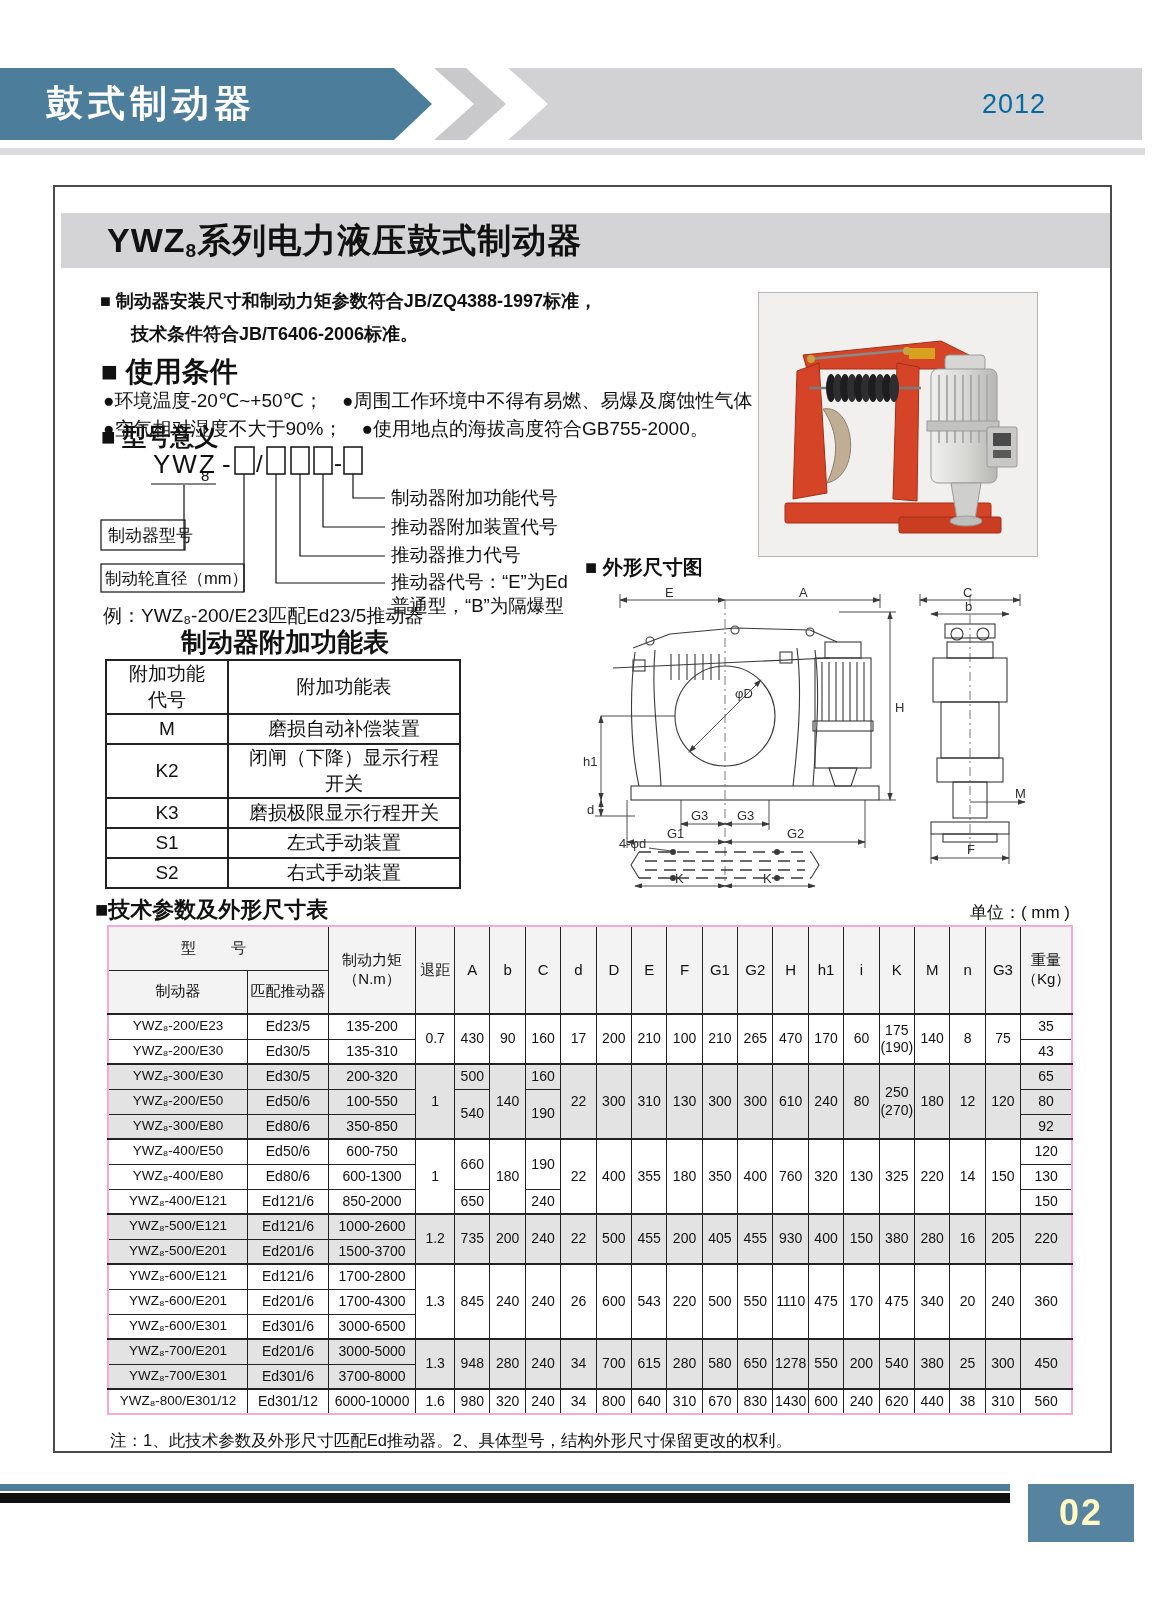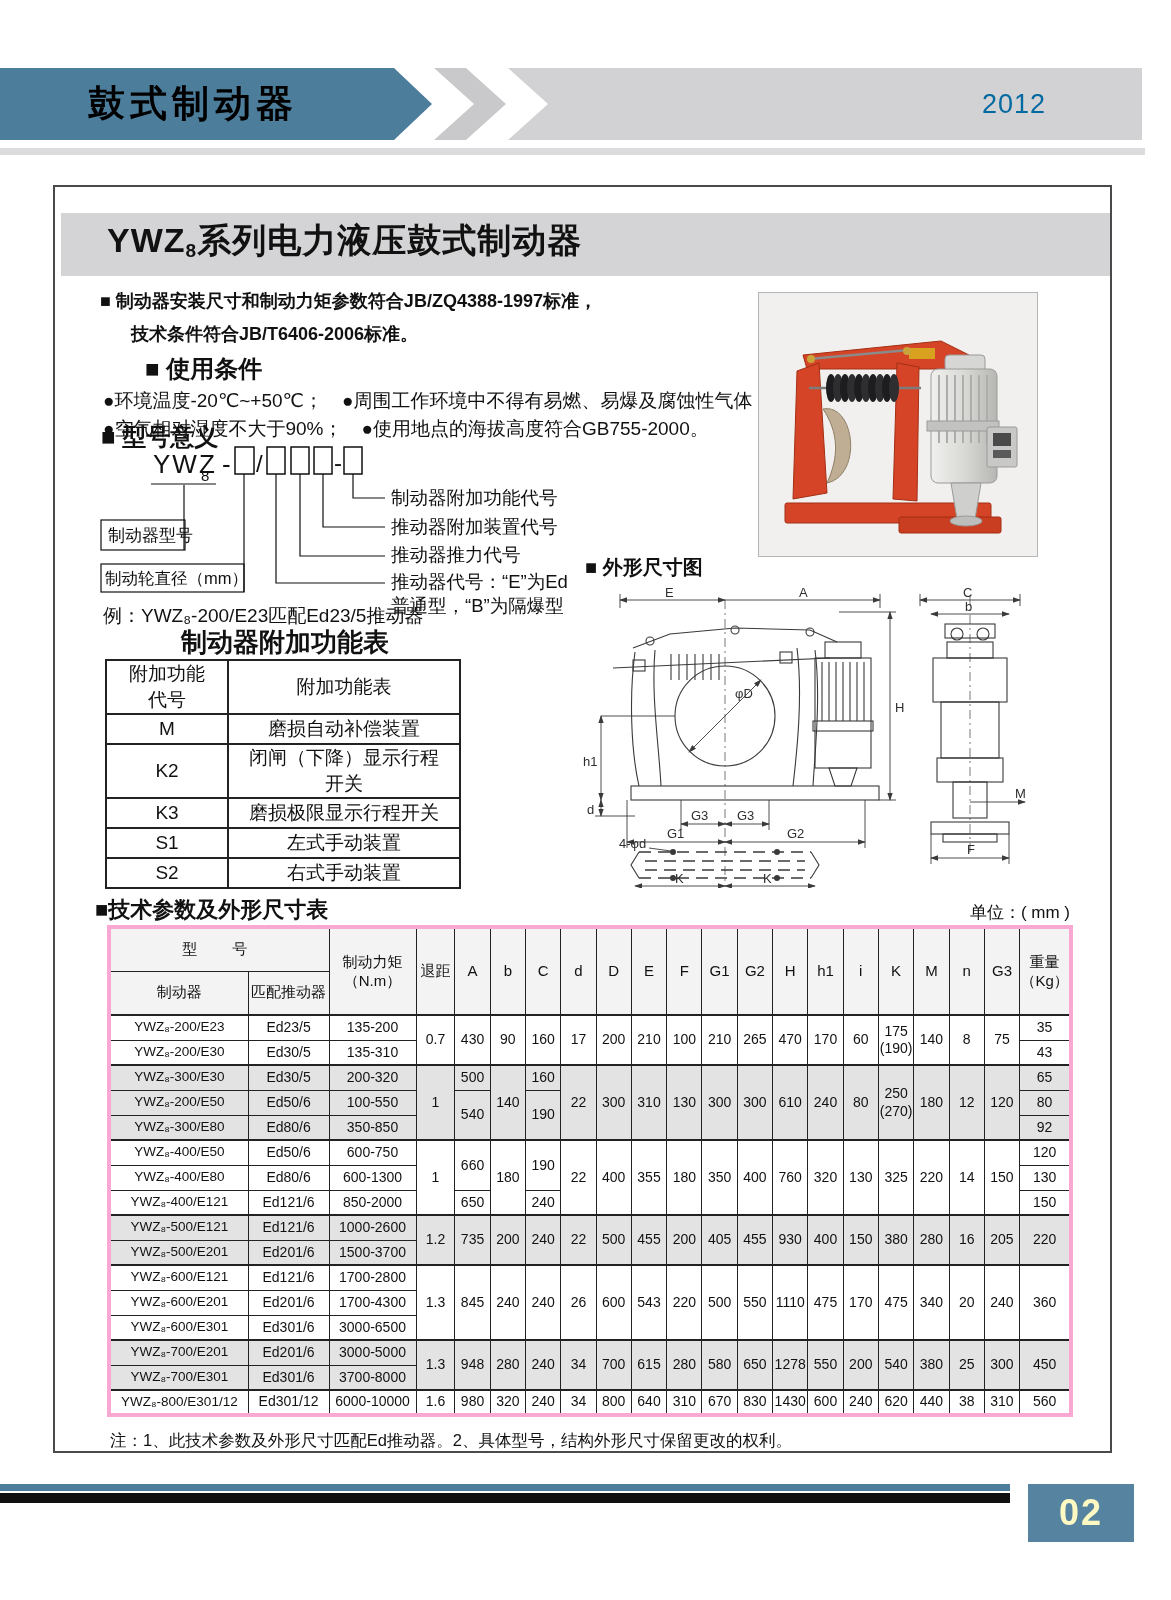--- a/index.html
+++ b/index.html
@@ -4,40 +4,40 @@
 <style>
   * { margin:0; padding:0; box-sizing:border-box; }
   html,body { background:#ffffff; }
   body { font-family:"Liberation Sans","DejaVu Sans",sans-serif; color:#111; }
   .page { position:relative; width:1171px; height:1600px; background:#fff; overflow:hidden; }
 
   
   .banner-teal { position:absolute; left:0; top:68px; width:432px; height:72px; background:#4c7e9b;
     -webkit-clip-path:polygon(0 0,394px 0,432px 50%,394px 100%,0 100%);
     clip-path:polygon(0 0,394px 0,432px 50%,394px 100%,0 100%); }
-  .banner-title { color:#000000; font-size:37px; font-weight:700; line-height:72px; padding-left:88px; letter-spacing:5px; }
+  .banner-title { color:#ffffff; font-size:37px; font-weight:700; line-height:72px; padding-left:46px; letter-spacing:5px; }
   .banner-chev { position:absolute; left:434px; top:68px; width:72px; height:72px; background:#c9c9cb;
     -webkit-clip-path:polygon(0 0,32px 0,72px 50%,32px 100%,0 100%,40px 50%);
     clip-path:polygon(0 0,32px 0,72px 50%,32px 100%,0 100%,40px 50%); }
   .banner-bar { position:absolute; left:508px; top:68px; width:634px; height:72px; background:#d2d2d4;
     -webkit-clip-path:polygon(0 0,100% 0,100% 100%,0 100%,40px 50%);
     clip-path:polygon(0 0,100% 0,100% 100%,0 100%,40px 50%); }
   .banner-year { position:absolute; right:96px; top:0; line-height:72px; font-size:27px; color:#0369a1; letter-spacing:1px; }
   .header-rule { position:absolute; left:0; top:148px; width:1145px; height:7px; background:#dcdcde; }
 
   
   .content-box { position:absolute; left:53px; top:185px; width:1059px; height:1268px;
     border:2px solid #4a4a4a; background:#fff; }
-  .doc-title-bar { position:absolute; left:6px; right:0; top:26px; height:63px; background:#d4d4d6; }
+  .doc-title-bar { position:absolute; left:6px; right:0; top:26px; height:55px; background:#d4d4d6; }
   .doc-title { margin-left:46px; line-height:55px; font-size:34px; font-weight:700; letter-spacing:1px; }
   .doc-title .sub { font-size:19px; vertical-align:-5px; }
 
   .std-block { position:absolute; left:45px; top:98px; font-size:18px; font-weight:700; line-height:33px; }
   .std-block .l2 { padding-left:31px; }
-  .cond-title { position:absolute; left:46px; top:166px; font-size:24px; font-weight:700;margin-left:44px; }
+  .cond-title { position:absolute; left:46px; top:166px; font-size:28px; font-weight:700; }
   .cond-lines { position:absolute; left:48px; top:200px; font-size:19px; line-height:28px; }
   .model-title { position:absolute; left:46px; top:234px; font-size:24px; font-weight:700; }
 
   .model-svg { position:absolute; left:40px; top:253px; }
   .model-svg text { fill:#111; }
   .model-svg .ln { stroke:#111; stroke-width:1.2; fill:none; }
   .model-svg .bx { stroke:#111; stroke-width:1.5; fill:none; }
 
   .func-title { position:absolute; left:50px; top:438px; width:360px; text-align:center; font-size:26px; font-weight:700; }
   .func-table { position:absolute; left:50px; top:472px; border-collapse:collapse; table-layout:fixed; width:356px; font-size:19px; }
@@ -60,21 +60,21 @@
   .tech-table { position:absolute; left:52px; top:738px; border-collapse:collapse; table-layout:fixed; width:966px;
     font-size:14px; }
   .tech-table th, .tech-table td { border:1px solid #222; text-align:center; padding:0; font-weight:400;
     white-space:pre-line; line-height:1.25; }
   .tech-table thead th { background:#f3f3f3; height:44px; font-size:15px; }
   .tech-table thead .mg { letter-spacing:10px; }
   .tech-table tbody td { height:25px; }
   .tech-table tbody td:first-child { font-size:13.5px; }
   .tech-table tr.shade td { background:#e3e3e3; }
   .tech-table tr.gs td { border-top:2px solid #222; }
-  .tech-table { border:4px solid #f9a8d4; }
+  .tech-table { border:2px solid #f9a8d4; }
 
   .note { position:absolute; left:55px; top:1243px; font-size:16.5px; }
 
   
   .foot-teal { position:absolute; left:0; top:1484px; width:1010px; height:7px; background:#4c7e9b; }
   .foot-black { position:absolute; left:0; top:1493px; width:1010px; height:10px; background:#101010; }
   .page-num { position:absolute; left:1028px; top:1484px; width:106px; height:58px; background:#56839f;
     color:#fef9c3; font-size:36px; font-weight:700; text-align:center; line-height:58px; letter-spacing:2px; }
 </style>
 </head>

